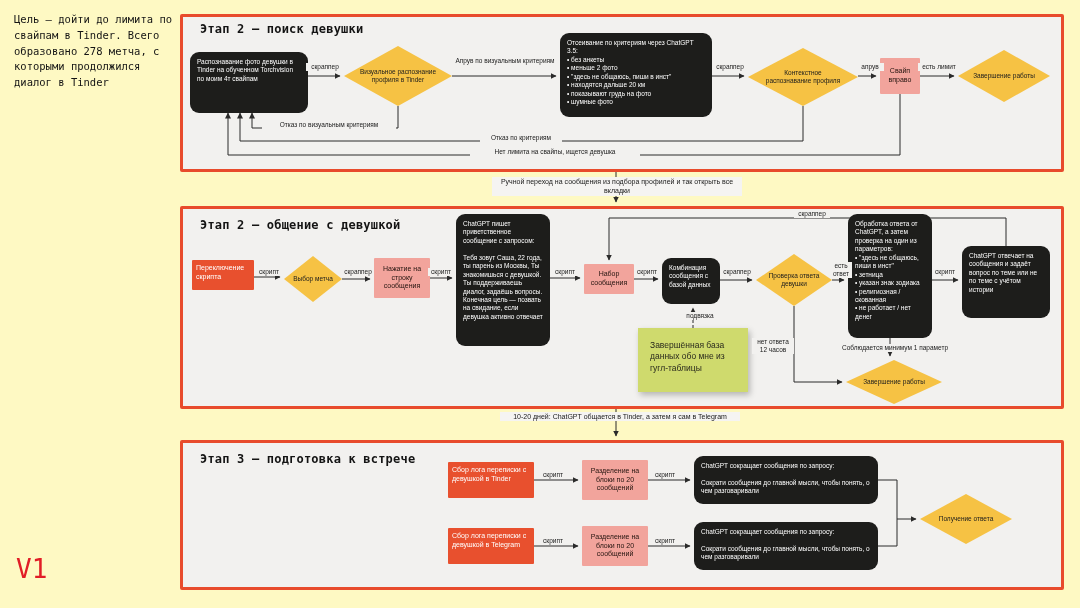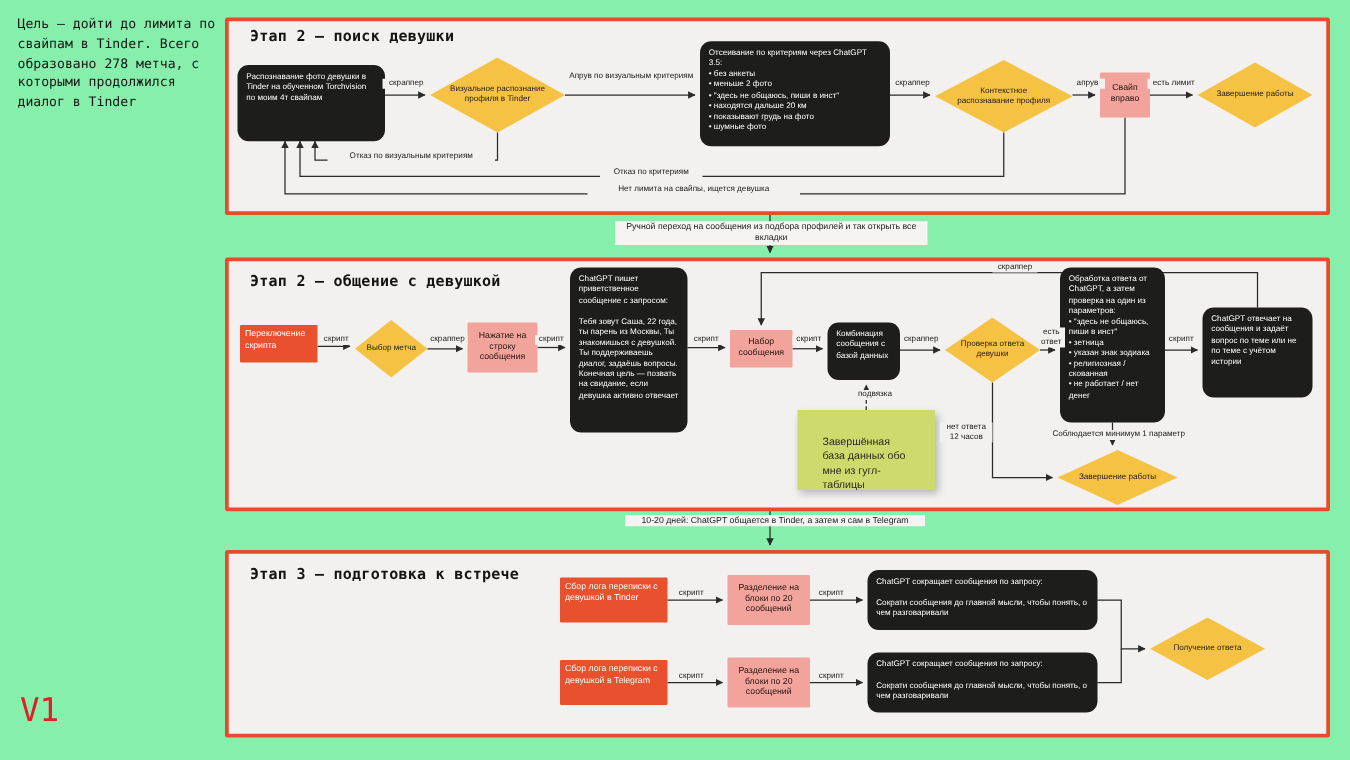--- a/index.html
+++ b/index.html
@@ -1,31 +1,31 @@
 <!DOCTYPE html>
 <html><head>
 <meta charset="utf-8">
 <style>
   *{margin:0;padding:0;box-sizing:border-box}
   html,body{width:1080px;height:608px}
   body{font-family:"Liberation Sans",sans-serif;background:#f5f4f2;overflow:hidden}
-  .canvas{position:relative;width:1080px;height:608px;background:#86efac}
+  .canvas{position:relative;width:1080px;height:608px;background:#fef9c3}
   .wires{position:absolute;left:0;top:0;z-index:1;pointer-events:none}
   .frame{position:absolute;border:3px solid #e84b2c;background:#f2f1ef;z-index:0;border-radius:2px}
   .frame-title{position:absolute;z-index:3;font-family:"DejaVu Sans Mono",monospace;font-size:12px;font-weight:700;color:#141414;letter-spacing:.2px}
   .goal{position:absolute;z-index:3;font-family:"DejaVu Sans Mono",monospace;font-size:10.5px;line-height:1.5;color:#141414}
   .version{position:absolute;z-index:3;font-family:"DejaVu Sans Mono",monospace;font-size:26px;font-weight:400;color:#e11d26}
   .node{position:absolute;z-index:2}
   .black{background:#1d1d1b;color:#fff;border-radius:9px;padding:6px 7px;font-size:6.5px;line-height:1.3}
   .pre{white-space:pre-line}
   .pink{background:#f2a49c;color:#24140f;display:flex;align-items:center;justify-content:center;text-align:center;font-size:7px;line-height:1.25;padding:3px;border-radius:1px}
   .orange{background:#e8502e;color:#fff;font-size:7px;line-height:1.25;padding:4px;border-radius:1px}
   .diamond{position:absolute;z-index:2;background:#f6c244;clip-path:polygon(50% 0,100% 50%,50% 100%,0 50%);display:flex;align-items:center;justify-content:center}
   .diamond span{display:block;width:74%;text-align:center;font-size:6.5px;line-height:1.2;color:#1c1c1c}
-  .sticky{position:absolute;z-index:2;background:#cfda6d;box-shadow:2px 3px 6px rgba(0,0,0,.25);padding:20px;font-size:8.5px;line-height:1.35;color:#2b2b1d}
+  .sticky{position:absolute;z-index:2;background:#cfda6d;box-shadow:2px 3px 6px rgba(0,0,0,.25);padding:12px;font-size:8.5px;line-height:1.35;color:#2b2b1d}
   .elabel{position:absolute;z-index:3;font-size:6.5px;line-height:1.2;color:#1a1a1a;text-align:center;background:#f2f1ef;padding:0 1px}
   .tlabel{position:absolute;z-index:3;font-size:7px;line-height:1.35;color:#1a1a1a;text-align:center;background:#f5f4f2}
 </style>
 </head>
 <body>
 
 <div class="canvas">
 
   <svg class="wires" width="1080" height="608">
     <defs>

